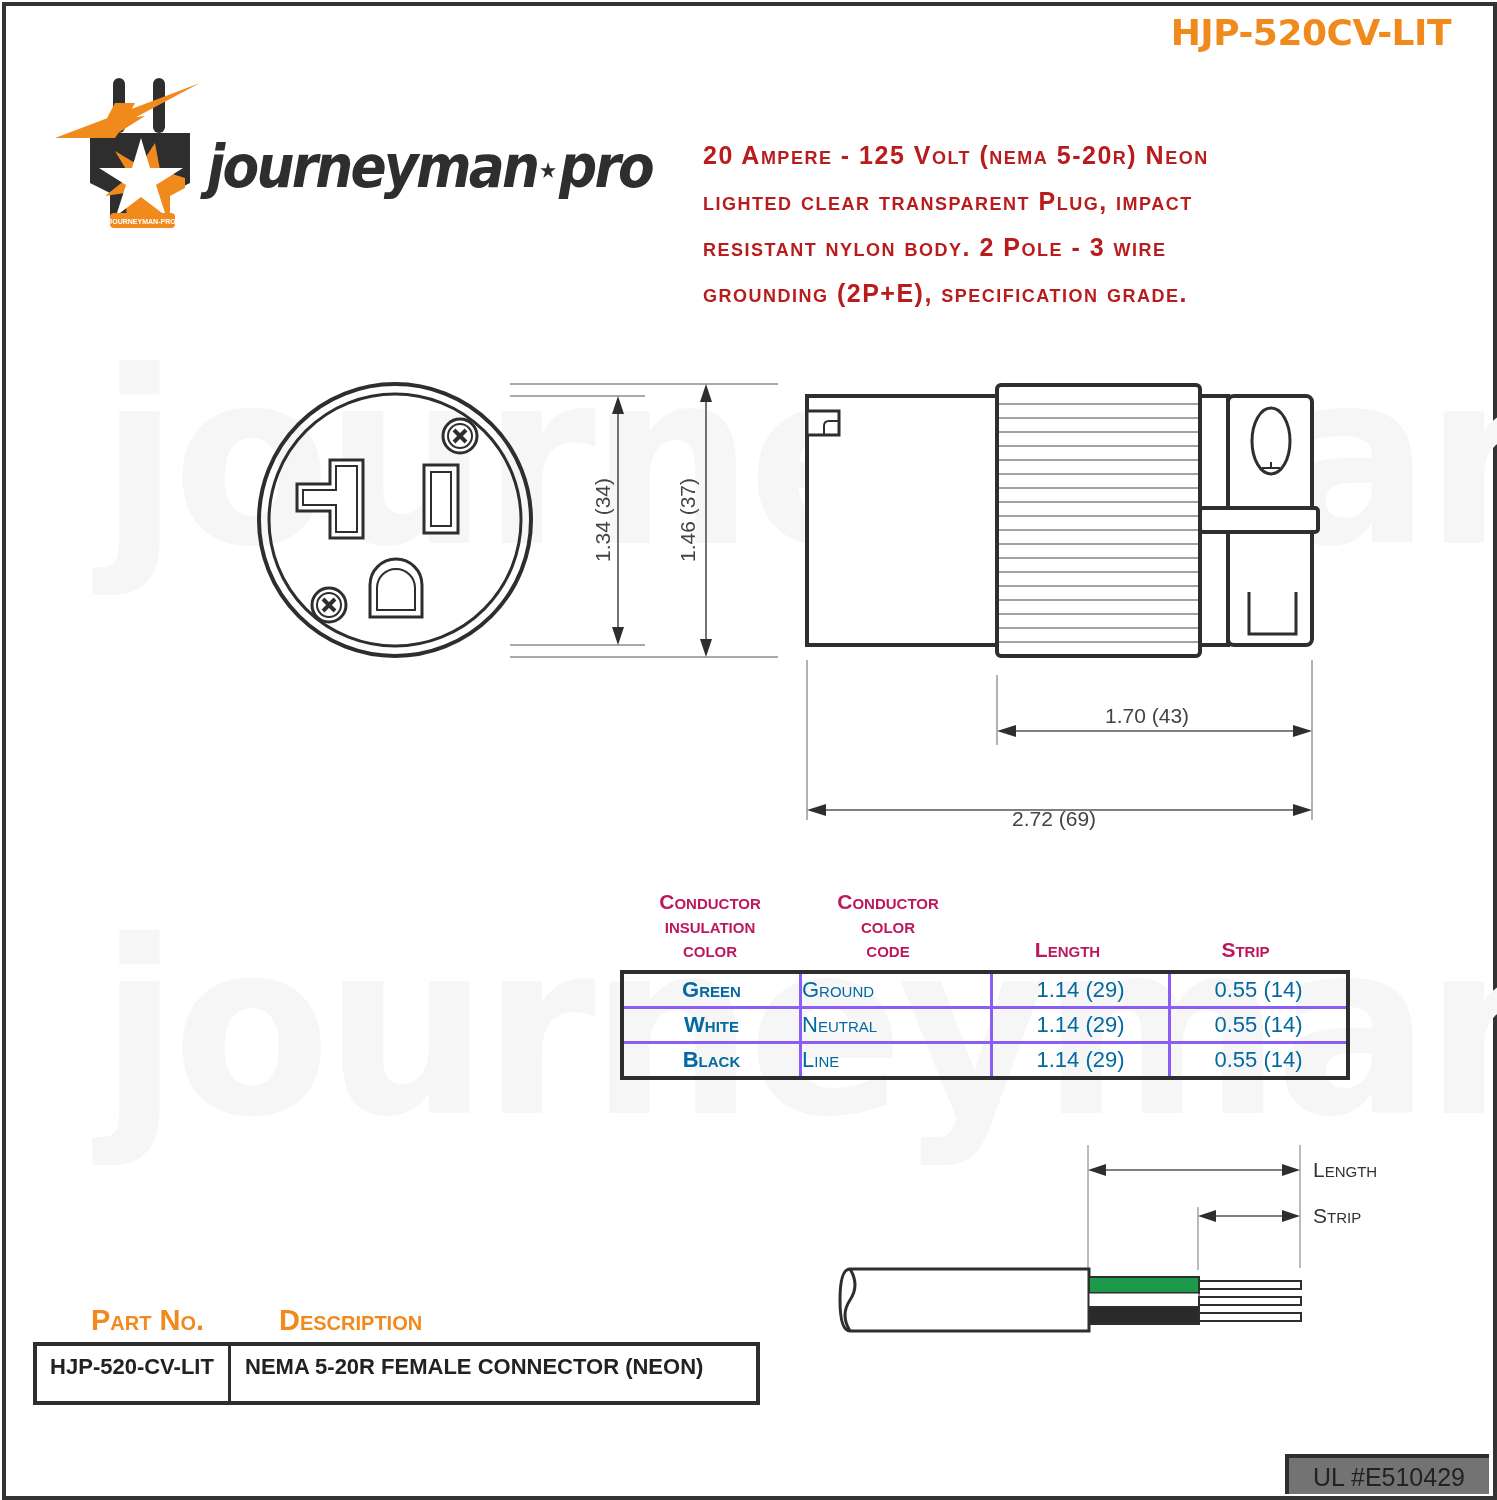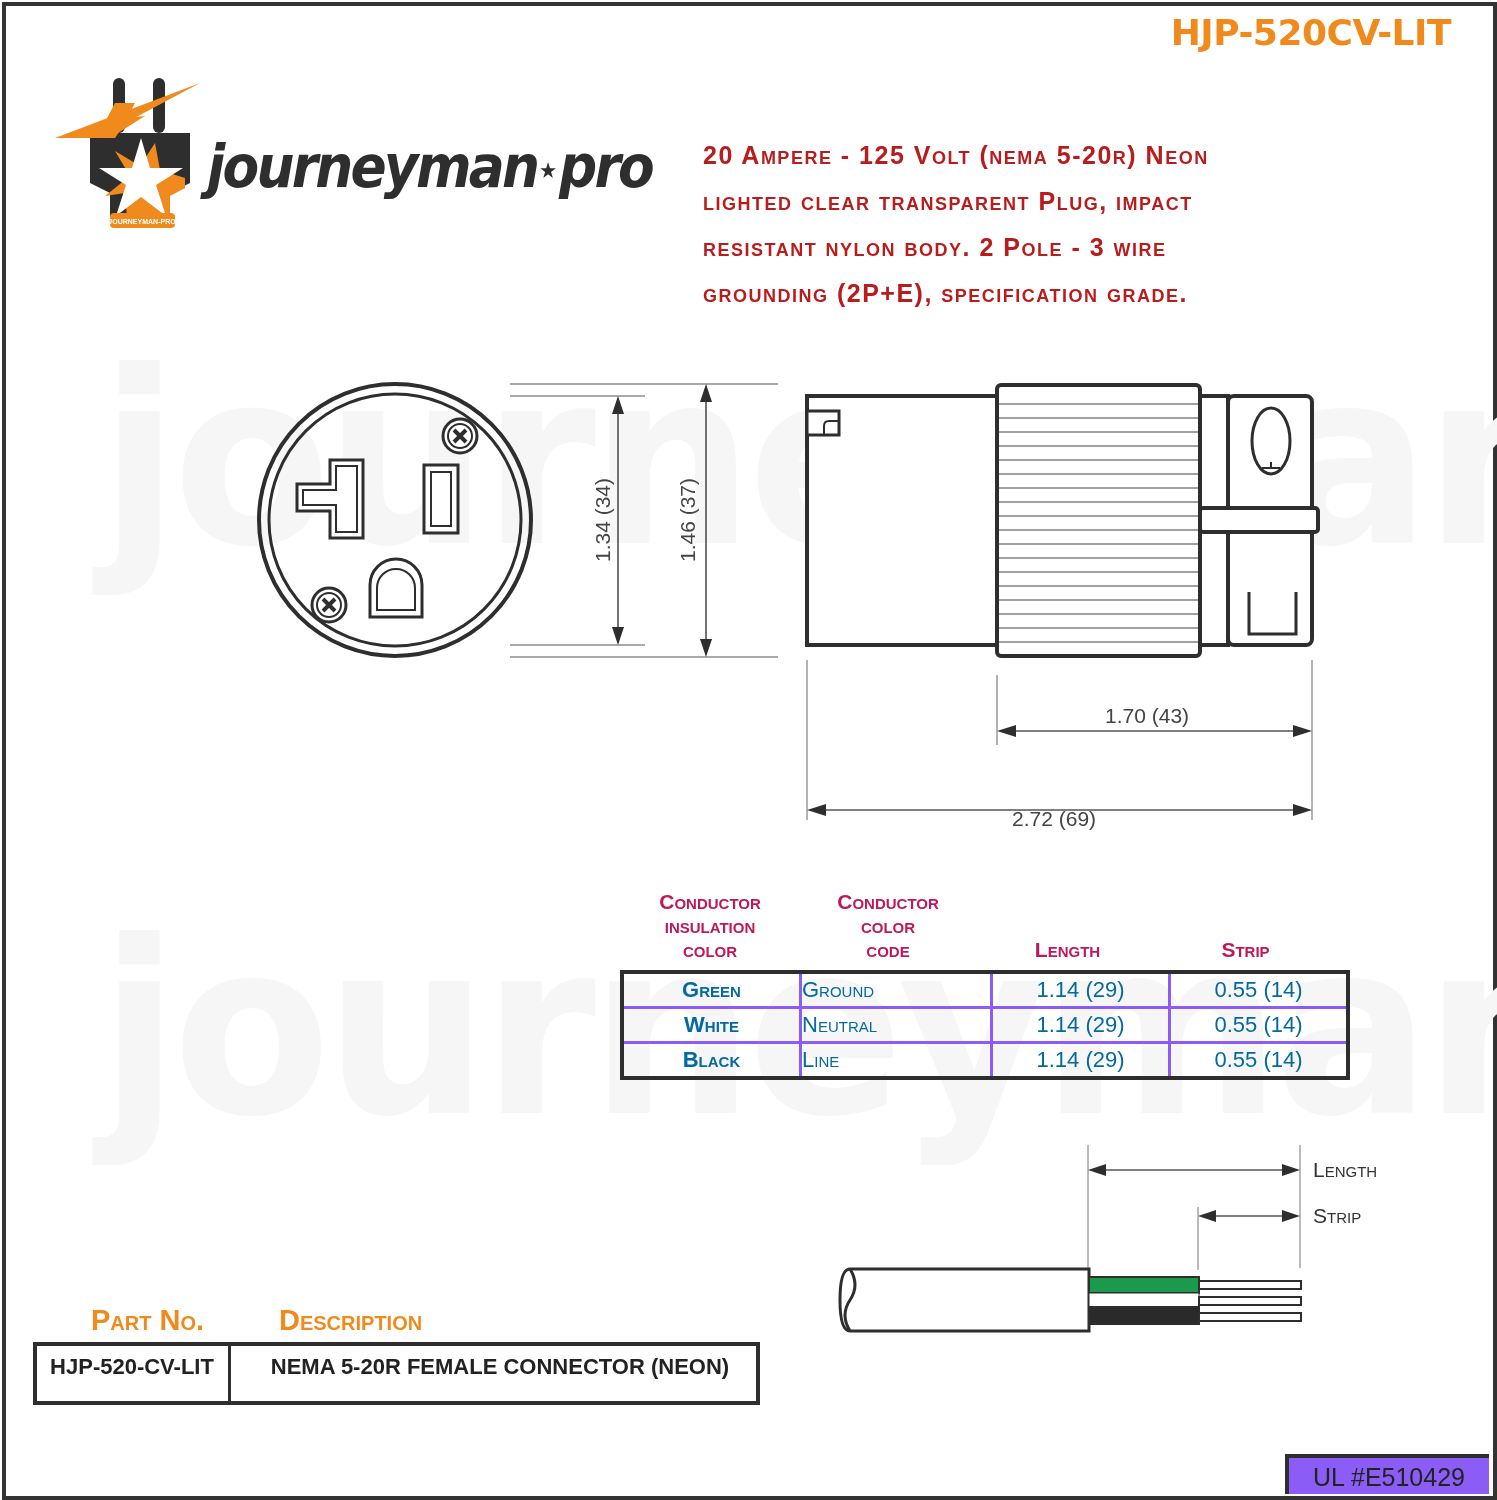--- a/index.html
+++ b/index.html
@@ -15,24 +15,24 @@
   .vtext { transform: rotate(-90deg); transform-origin: center; }
   .tbl-head { position: absolute; font-family: "Liberation Sans", sans-serif; font-weight: bold; color: #be185d; font-size: 21px; text-align: center; line-height: 24px; font-variant: small-caps; }
   .ctable { position: absolute; left: 620px; top: 970px; border-collapse: collapse; border: 4px solid #2e2e2e; }
   .ctable td { border: 3px solid #8b5cf6; height: 32px; padding: 0; font-size: 22px; color: #0369a1; }
   .ctable td.c1 { width: 175px; text-align: center; font-weight: bold; font-variant: small-caps; }
   .ctable td.c2 { width: 191px; text-align: left; box-sizing: border-box; font-variant: small-caps; }
   .ctable td.c3, .ctable td.c4 { width: 175px; text-align: center; }
   .strip-label { font-family: "Liberation Sans", sans-serif; font-size: 21px; color: #333; font-variant: small-caps; }
   .part-head { position: absolute; font-family: "Liberation Sans", sans-serif; font-weight: bold; color: #f08a1c; font-size: 29px; font-variant: small-caps; margin-left: 44px; }
   .ptable { position: absolute; left: 33px; top: 1342px; border-collapse: collapse; border: 4px solid #2e2e2e; padding-left: 8px; }
-  .ptable td { border: 3px solid #2e2e2e; height: 46px; font-size: 22px; font-weight: bold; color: #222; vertical-align: top; padding-top: 8px; text-align: center; }
+  .ptable td { border: 3px solid #2e2e2e; height: 46px; font-size: 22px; font-weight: bold; color: #222; vertical-align: top; padding-top: 8px; }
   .ptable td.p1 { width: 190px; text-align: center; padding-left: 0; }
   .ptable td.p2 { width: 510px; padding-left: 14px; }
-  .ul-box { position: absolute; left: 1285px; top: 1454px; width: 200px; height: 36px; border: 4px solid #2e2e2e; border-right: none; border-bottom: none; font-size: 25px; color: #222; text-align: center; line-height: 38px; background: #8b5cf6; }
+  .ul-box { position: absolute; left: 1285px; top: 1454px; width: 200px; height: 36px; border: 4px solid #2e2e2e; border-right: none; border-bottom: none; font-size: 25px; color: #222; text-align: center; line-height: 38px; background: #737373; }
 </style>
 </head>
 <body>
 
 <div class="frame"></div>
 
 <div class="watermark" style="left:100px; top:345px;">journeyman-pro</div>
 <div class="watermark" style="left:100px; top:915px;">journeyman-pro</div>
 
 <div class="abs model">HJP-520CV-LIT</div>

